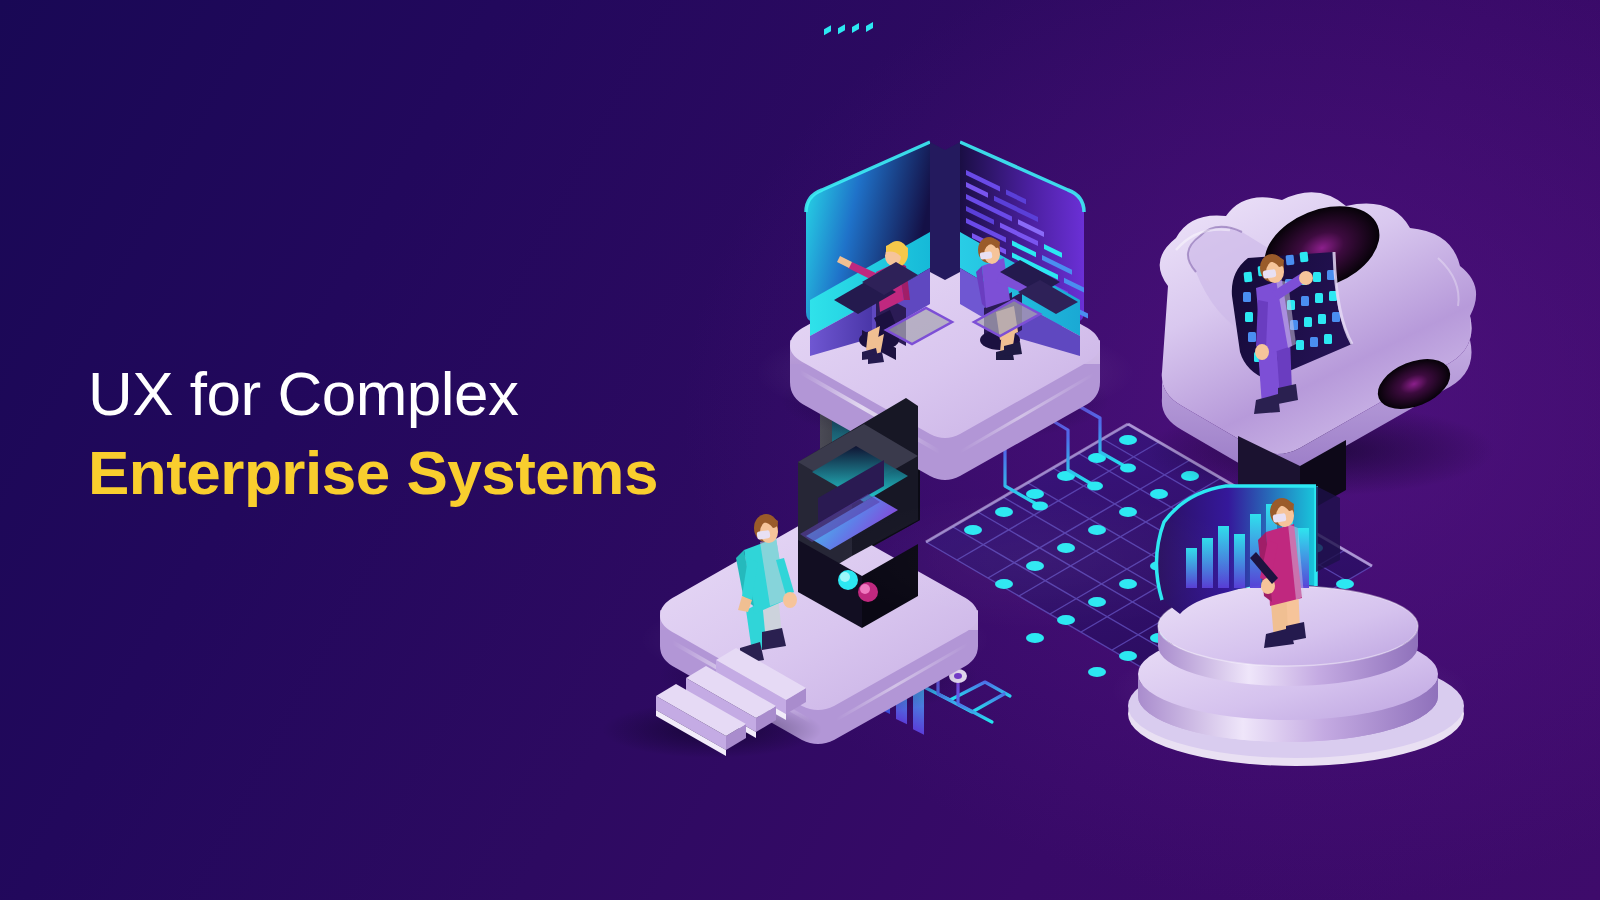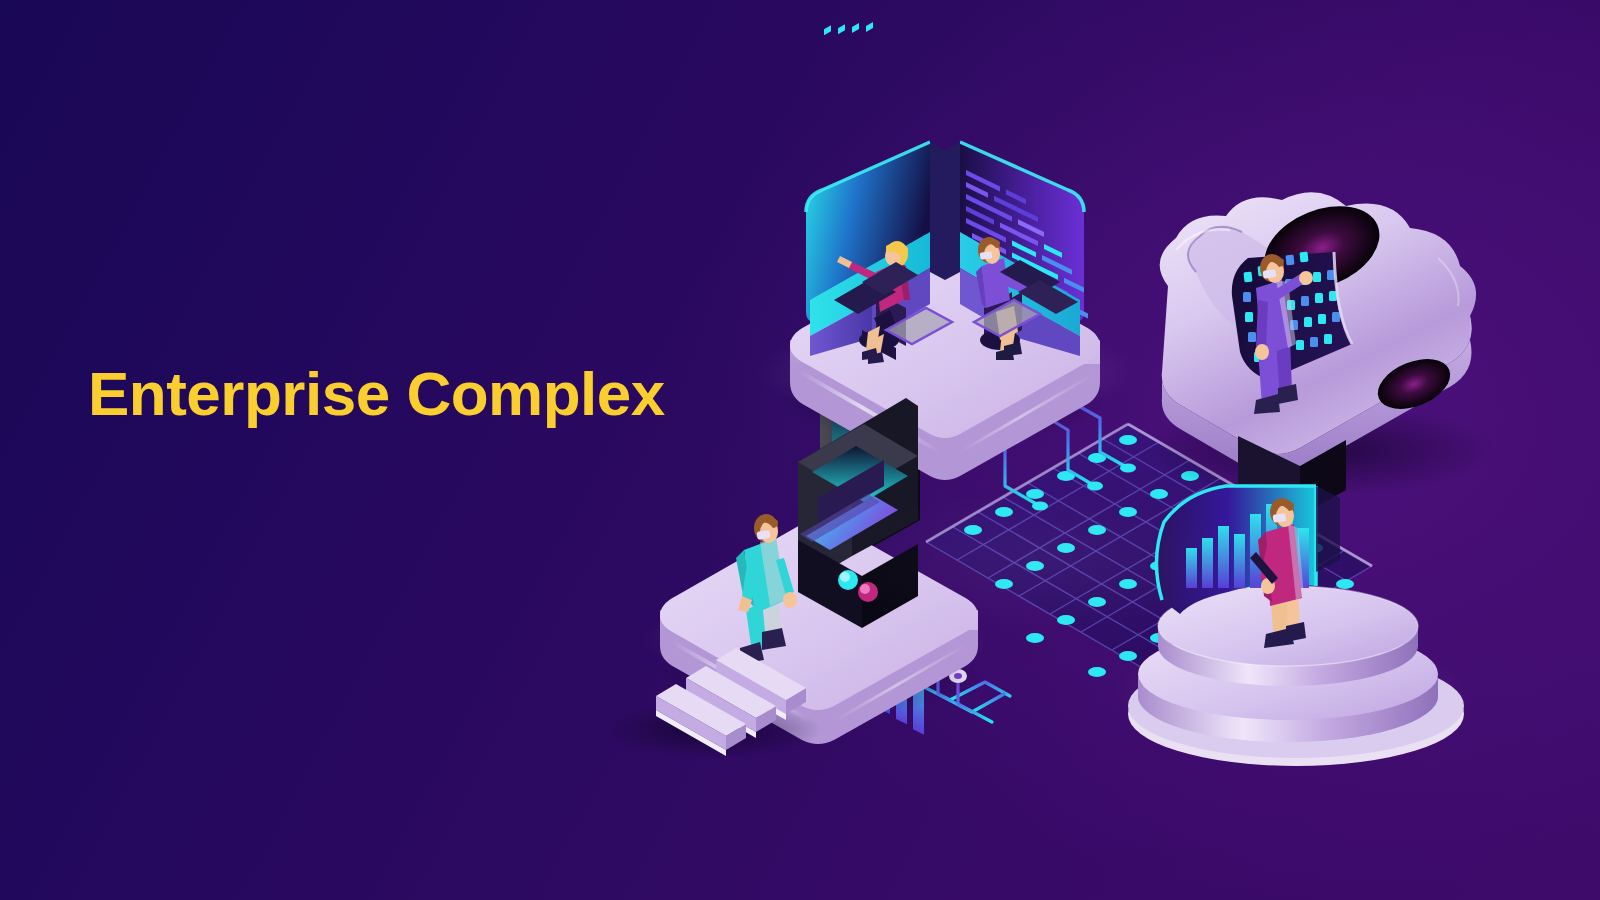--- a/index.html
+++ b/index.html
@@ -658,16 +658,17 @@
         <ellipse cx="1285" cy="516" rx="9" ry="11" fill="#f6c49a"></ellipse>
         <path d="M1272 504 Q1282 495 1294 504 Q1294 511 1289 511 Q1282 502 1272 508 Z" fill="#9a5b2a"></path>
         <rect x="1273" y="514" width="13" height="8" rx="2.5" fill="#e8e0f4" transform="rotate(-8 1279 518)"></rect>
       </g>
 
       <ellipse cx="1040" cy="560" rx="210" ry="70" fill="url(#gWhiteGlow)" opacity=".07"></ellipse>
     </svg>
   </div>
 
   <div id="headline">
-    <span class="l2">Enterprise Complex</span>
+    <span class="l1">UX for Complex</span>
+    <span class="l2">Enterprise Systems</span>
   </div>
 
 </div>
 
 </body></html>

